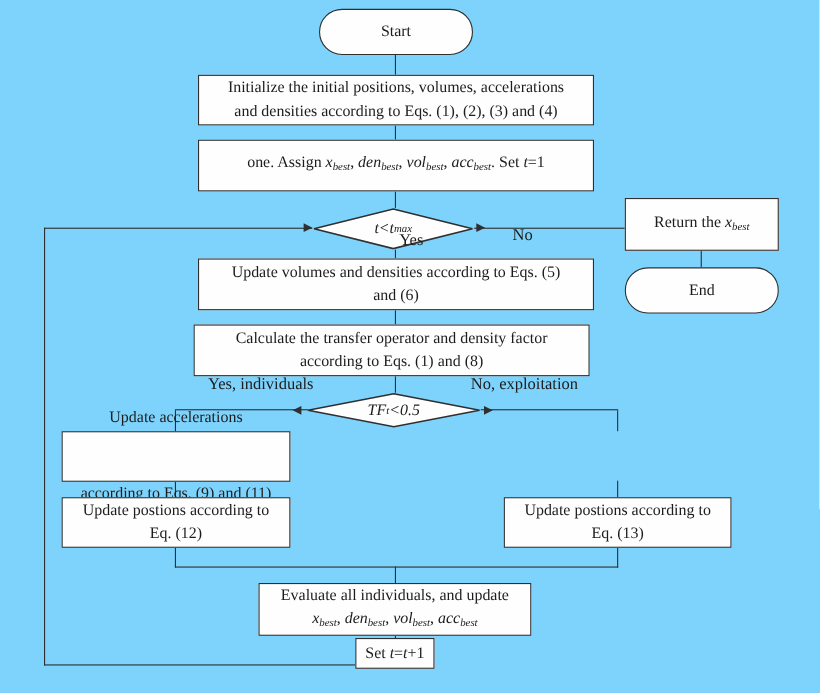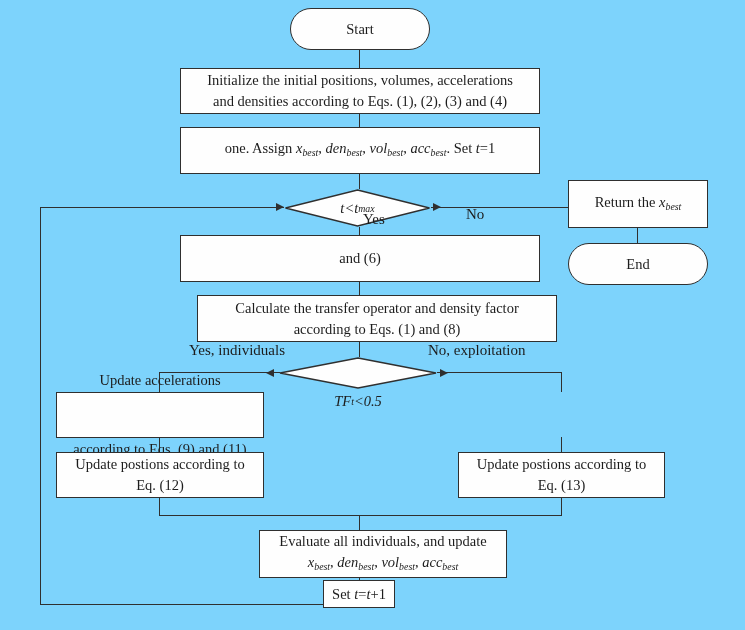--- a/index.html
+++ b/index.html
@@ -94,32 +94,33 @@
 
   <div class="node oval" style="left:568px;top:243px;width:140px;height:42px;">
     <div class="ln">End</div>
   </div>
 
   <div class="node" style="left:568px;top:180px;width:140px;height:48px;">
     <div class="ln"><span>Return the </span><span class="it">x</span><span class="it sb">best</span></div>
   </div>
 
   <div class="node" style="left:180px;top:235px;width:360px;height:47px;">
+    <div class="ln">Update volumes and densities according to Eqs. (5)</div>
     <div class="ln">and (6)</div>
   </div>
 
-  <div class="node" style="left:197px;top:295px;width:360px;height:47px;align-items:center;">
+  <div class="node" style="left:176px;top:295px;width:360px;height:47px;align-items:center;">
     <div class="ln">Calculate the transfer operator and density factor</div>
     <div class="ln">according to Eqs. (1) and (8)</div>
   </div>
 
   <svg class="dsvg" style="left:278px;top:357px;" width="160" height="32" viewBox="0 0 160 32">
     <polygon points="80,1 158,16 80,31 2,16" fill="#fefefe" stroke="#2f2f2f" stroke-width="1.4"></polygon>
   </svg>
-  <div class="dlabel" style="left:278px;top:357px;width:160px;height:32px;margin-top:28px;">
+  <div class="dlabel" style="left:278px;top:357px;width:160px;height:32px;">
       <span class="it">TF</span>
       <span class="it sp">t</span>
       <span class="it">&lt;0.5</span>
     </div>
 
   <div class="edge-label" style="left:189px;top:342px;">Yes, individuals</div>
   <div class="edge-label" style="left:428px;top:342px;">No, exploitation</div>
 
   <div class="node" style="left:56px;top:392px;width:208px;height:46px;gap:48px;">
     <div class="ln">Update accelerations</div>
@@ -128,21 +129,21 @@
   <div class="node" style="left:56px;top:452px;width:208px;height:46px;">
     <div class="ln">Update postions according to</div>
     <div class="ln">Eq. (12)</div>
   </div>
 
   <div class="node" style="left:458px;top:452px;width:207px;height:46px;">
     <div class="ln">Update postions according to</div>
     <div class="ln">Eq. (13)</div>
   </div>
 
-  <div class="node" style="left:235px;top:530px;width:248px;height:48px;margin-left:24px;">
+  <div class="node" style="left:235px;top:530px;width:248px;height:48px;">
     <div class="ln">Evaluate all individuals, and update</div>
     <div class="ln"><span class="it">x</span><span class="it sb">best</span><span>, </span><span class="it">den</span><span class="it sb">best</span><span>, </span><span class="it">vol</span><span class="it sb">best</span><span>, </span><span class="it">acc</span><span class="it sb">best</span></div>
   </div>
 
   <div class="node" style="left:323px;top:580px;width:72px;height:28px;">
     <div class="ln"><span>Set </span><span class="it">t</span><span>=</span><span class="it">t</span><span>+1</span></div>
   </div>
 
 </div>
 

